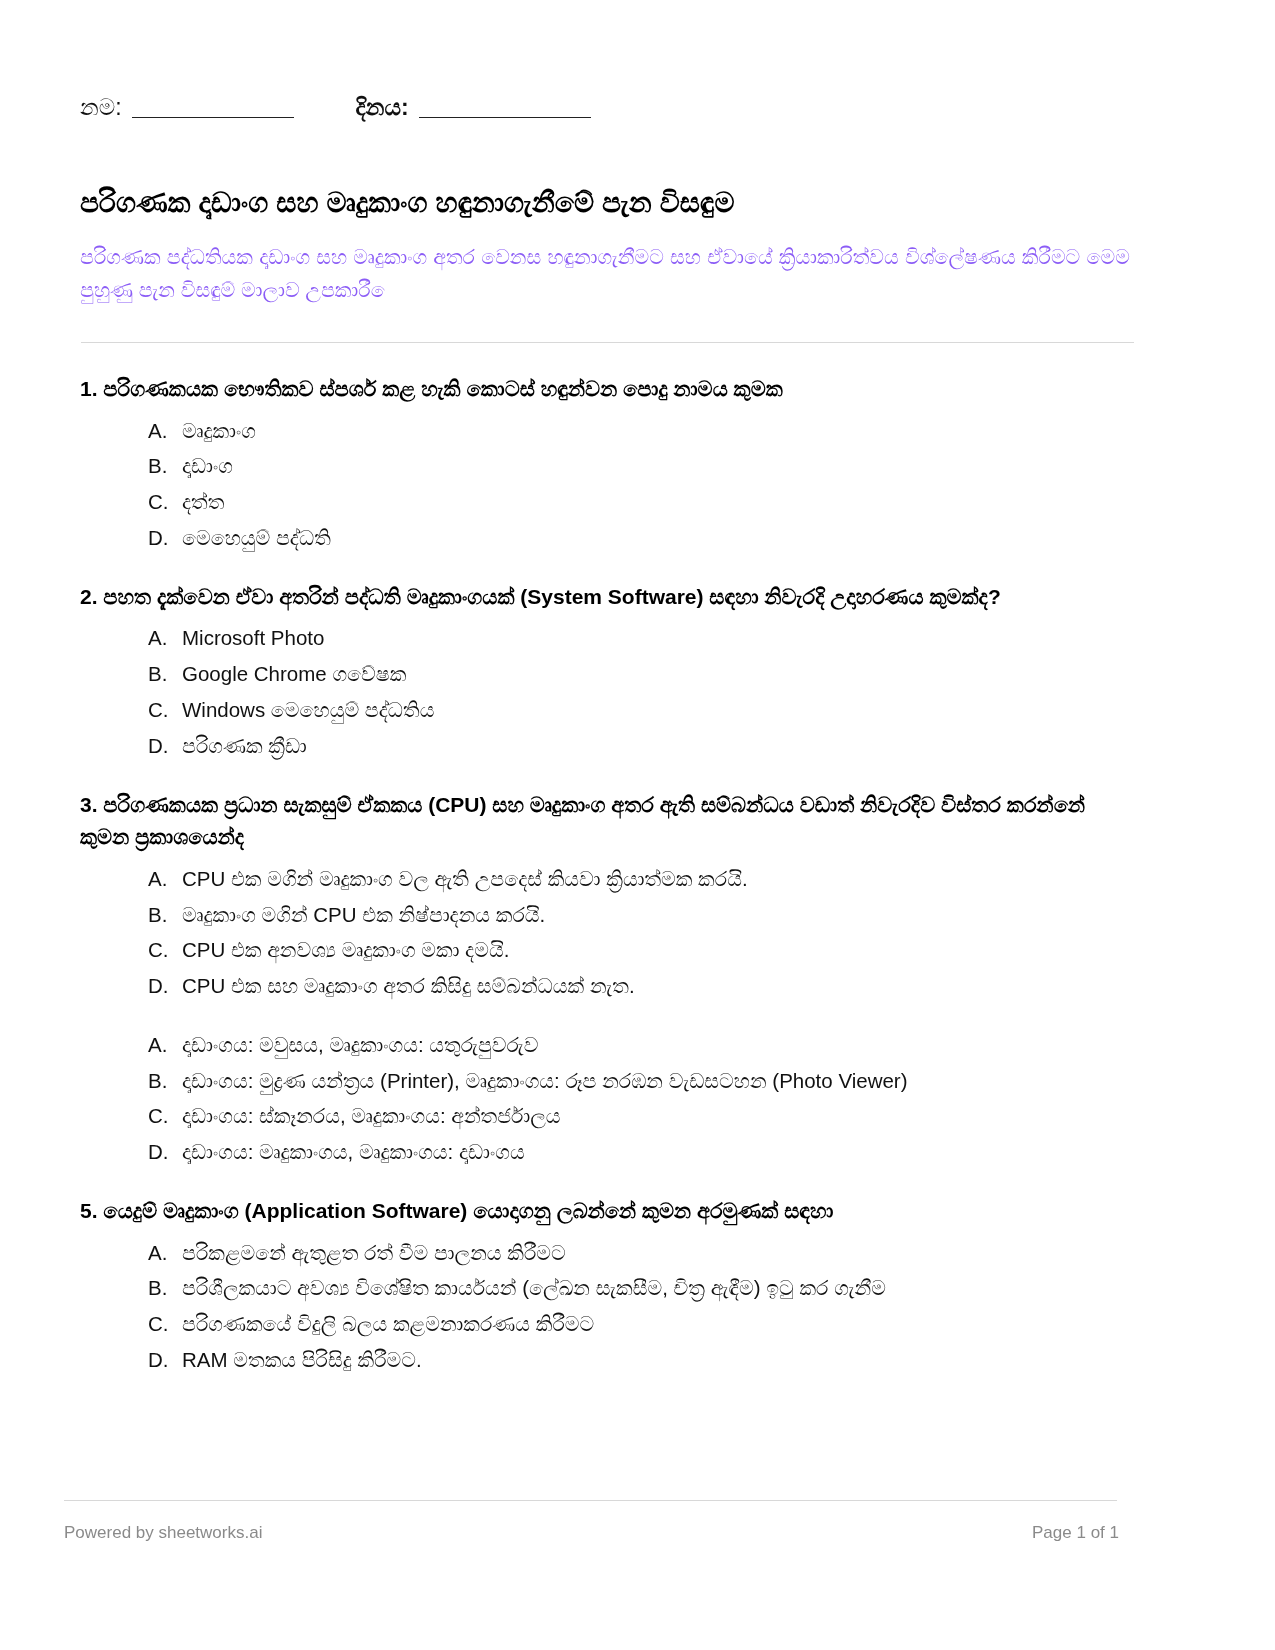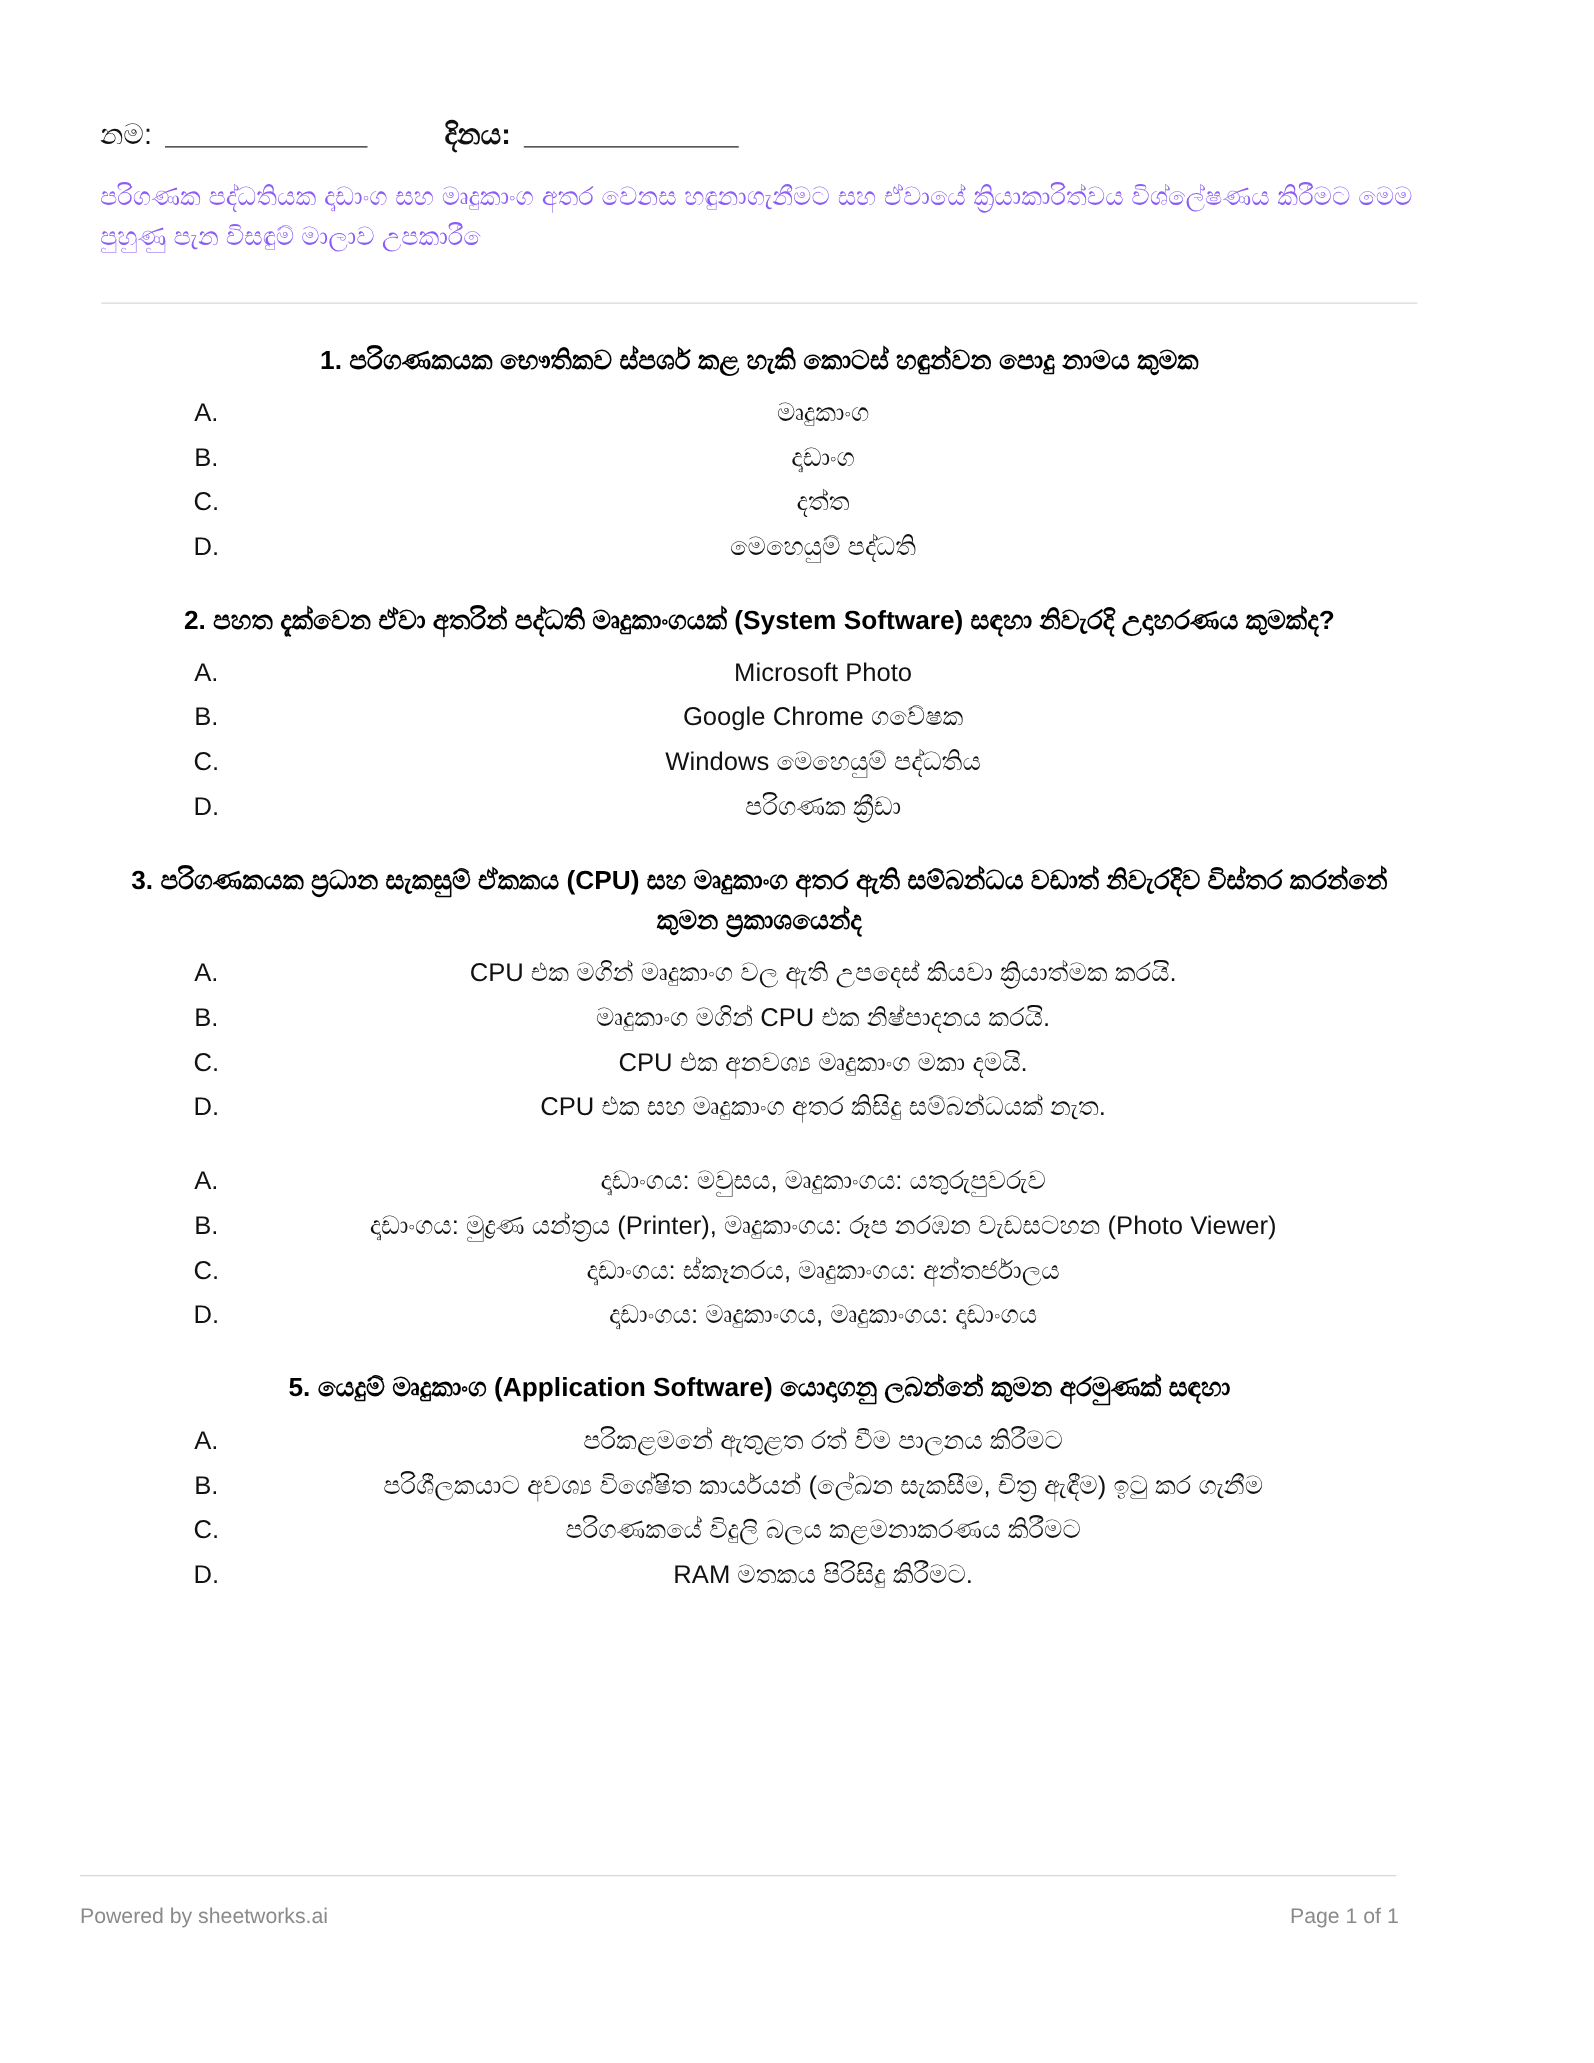--- a/index.html
+++ b/index.html
@@ -84,21 +84,20 @@
     border-top: 1.5px solid #d8d8d8;
     width: 1053px;
   }
 
   
   .questions {
     margin-top: 30px;
   }
   .question-block {
     margin-bottom: 26px;
-    text-align: center;
   }
   .question-text {
     font-size: 21px;
     font-weight: bold;
     line-height: 1.55;
     color: #000000;
     margin-bottom: 9px;
   }
   .options {
     margin: 0;
@@ -160,20 +159,21 @@
       <div class="meta-field name-field">
         <span class="meta-label">නම:</span>
         <span class="meta-rule name-rule"></span>
       </div>
       <div class="meta-field date-field">
         <span class="meta-label">දිනය:</span>
         <span class="meta-rule date-rule"></span>
       </div>
     </div>
 
+    <h1 class="doc-title">පරිගණක දෘඩාංග සහ මෘදුකාංග හඳුනාගැනීමේ පැන විසඳුම</h1>
 
     <p class="doc-intro">පරිගණක පද්ධතියක දෘඩාංග සහ මෘදුකාංග අතර වෙනස හඳුනාගැනීමට සහ ඒවායේ ක්‍රියාකාරිත්වය විශ්ලේෂණය කිරීමට මෙම පුහුණු පැන විසඳුම් මාලාව උපකාරී ෙ</p>
 
     <hr class="divider">
 
     <div class="questions">
 
       <div class="question-block">
         <div class="question-text">1. පරිගණකයක භෞතිකව ස්පර්ශ කළ හැකි කොටස් හඳුන්වන පොදු නාමය කුමක</div>
         <ul class="options">

